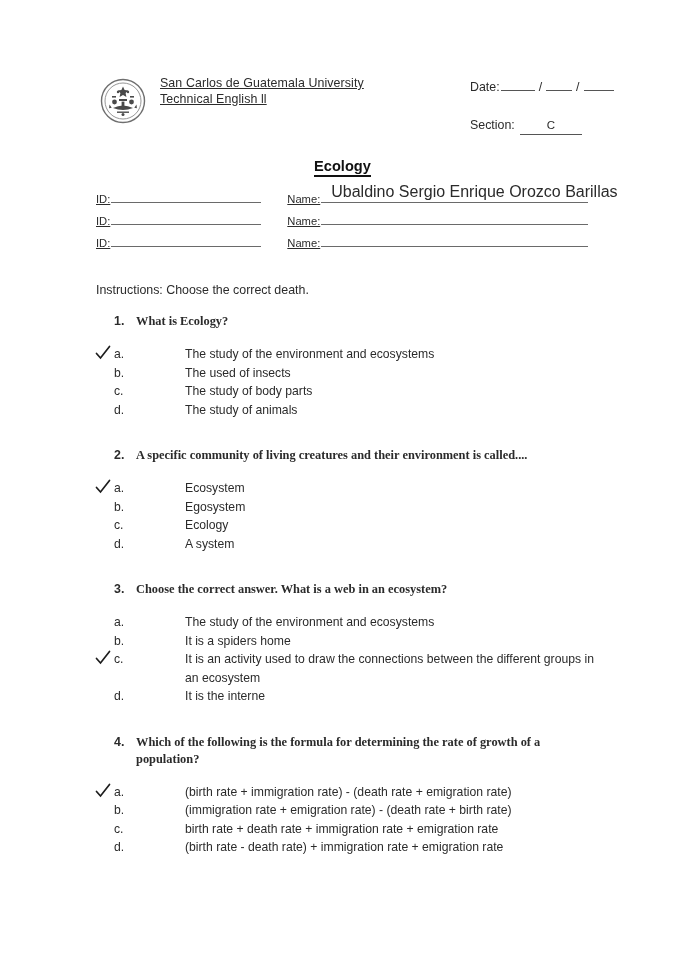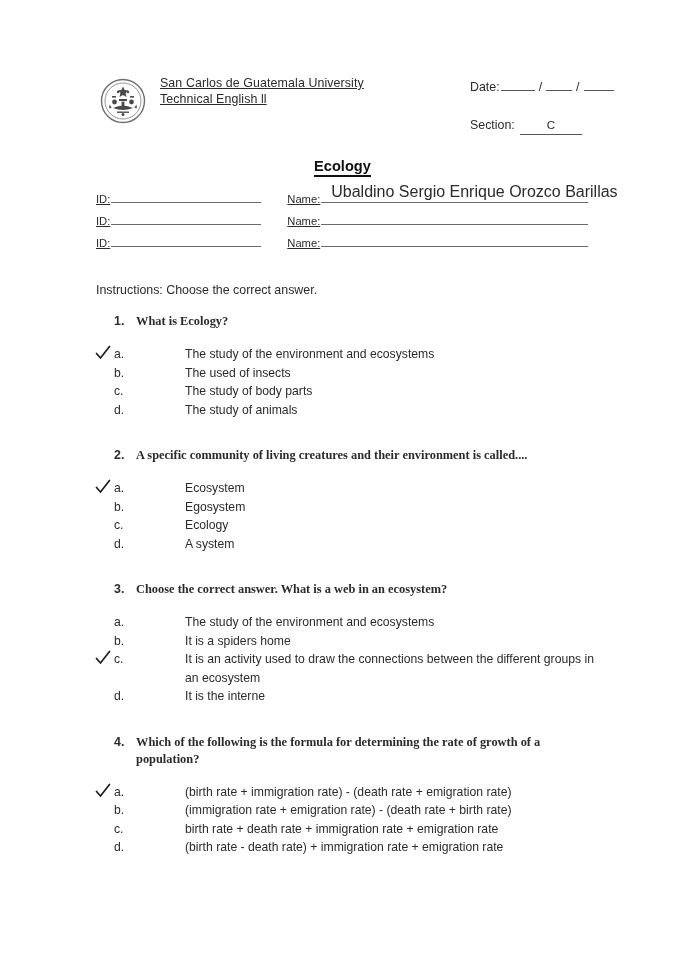--- a/index.html
+++ b/index.html
@@ -255,21 +255,21 @@
     <div class="idrow">
       <span class="lbl">ID:</span>
       <span class="line id-line"></span>
       <span class="lbl name-lbl">Name:</span>
       <span class="line name-line">
         <span class="name-filled"></span>
       </span>
     </div>
   </div>
 
-  <div class="instructions">Instructions: Choose the correct answer.</div>
+  <div class="instructions">Instructions: Choose the correct death.</div>
 
   <div class="questions">
 
     <div class="question">
       <div class="q-head">
         <span class="q-num">1.</span>
         <span class="q-text">What is Ecology?</span>
       </div>
       <div class="options">
         <div class="option">

